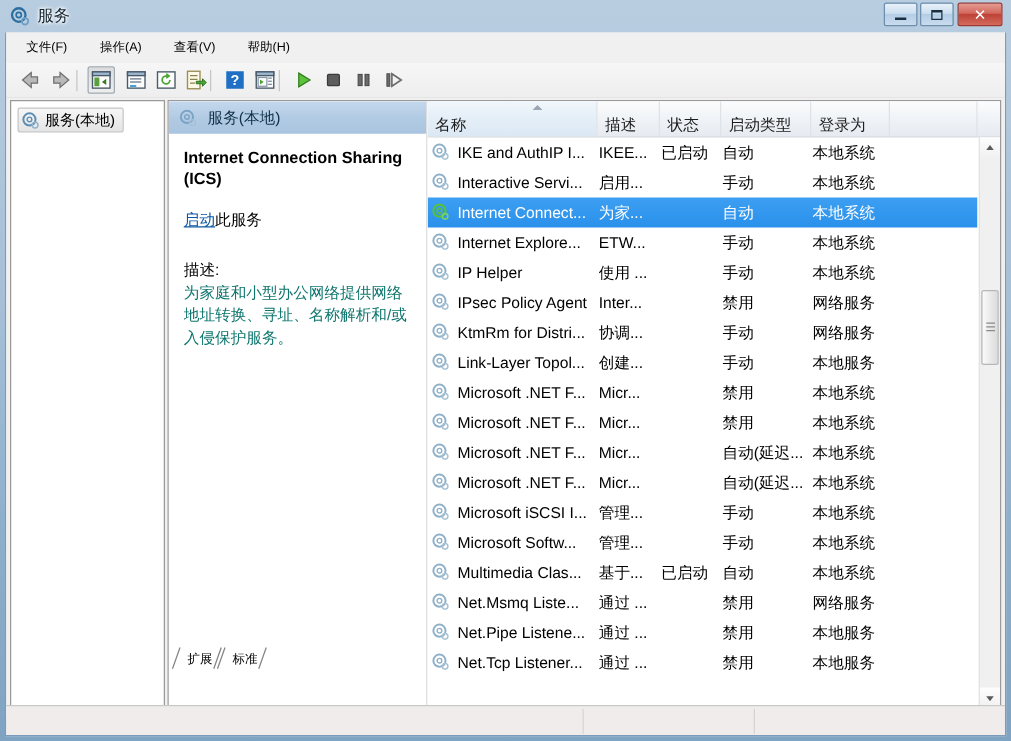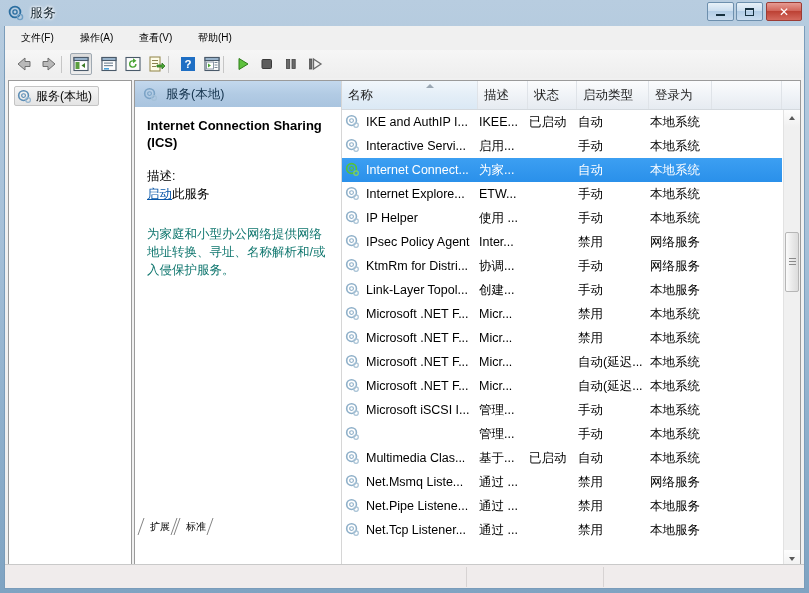--- a/index.html
+++ b/index.html
@@ -205,21 +205,21 @@
     position: absolute; left: 0; top: 0;
     width: 458px; height: 29px;
     background: linear-gradient(to bottom, #fbfcfd 0%, #f0f3f7 50%, #e6ebf1 100%);
     border-bottom: 1px solid #d4d9de;
     box-sizing: border-box;
   }
   .hcell {
     position: absolute; top: 0; height: 28px;
     box-sizing: border-box;
     border-right: 1px solid #dfe3e8;
-    display: flex; align-items: center;
+    display: flex; align-items: flex-end;
     padding-left: 6px;
     font-size: 12.5px; color: #1c1c1c;
     white-space: nowrap;
     overflow: hidden;
     cursor: default;
   }
   .hcell.sorted {
     background: linear-gradient(to bottom, #f1f7fc 0%, #e4eef7 50%, #dbe9f5 100%);
   }
   .sort-arrow {
@@ -507,22 +507,22 @@
               <svg class="gear" width="15" height="15" viewBox="0 0 16 16">
                 <circle cx="7" cy="7" r="5.2" fill="none" stroke="#7ba3c6" stroke-width="1.7"></circle>
                 <circle cx="7" cy="7" r="2" fill="none" stroke="#7ba3c6" stroke-width="1.2"></circle>
                 <circle cx="11.8" cy="11.8" r="2.5" fill="none" stroke="#a4c0d8" stroke-width="1.3"></circle>
               </svg>
             </span>
             <span class="label">服务(本地)</span>
           </div>
           <div id="details-body">
             <div id="svc-title">Internet Connection Sharing (ICS)</div>
+            <div id="svc-action"><span class="lnk">启动</span><span>此服务</span></div>
             <div id="svc-desc-label">描述:</div>
-            <div id="svc-action"><span class="lnk">启动</span><span>此服务</span></div>
             <div id="svc-desc-text">为家庭和小型办公网络提供网络地址转换、寻址、名称解析和/或入侵保护服务。</div>
           </div>
         </div>
 
         <div id="inner-split"></div>
 
         <div id="listpane">
           <div id="list-header">
               <div class="hcell sorted" style="left: 0px; width: 136px;">
                 <span>名称</span>
@@ -700,20 +700,21 @@
                 <span class="cell c-state"></span>
                 <span class="cell c-start">手动</span>
                 <span class="cell c-logon">本地系统</span>
               </div>
               <div class="row">
                 <span class="row-icon"><svg width="15" height="15" viewBox="0 0 16 16">
                     <circle cx="7" cy="7" r="5.2" fill="none" stroke="#8fb0c9" stroke-width="1.7"></circle>
                     <circle cx="7" cy="7" r="2" fill="none" stroke="#8fb0c9" stroke-width="1.2"></circle>
                     <circle cx="11.8" cy="11.8" r="2.4" fill="none" stroke="#a9c3d6" stroke-width="1.3"></circle>
                   </svg></span>
+                <span class="cell c-name">Microsoft Softw...</span>
                 <span class="cell c-desc">管理...</span>
                 <span class="cell c-state"></span>
                 <span class="cell c-start">手动</span>
                 <span class="cell c-logon">本地系统</span>
               </div>
               <div class="row">
                 <span class="row-icon"><svg width="15" height="15" viewBox="0 0 16 16">
                     <circle cx="7" cy="7" r="5.2" fill="none" stroke="#8fb0c9" stroke-width="1.7"></circle>
                     <circle cx="7" cy="7" r="2" fill="none" stroke="#8fb0c9" stroke-width="1.2"></circle>
                     <circle cx="11.8" cy="11.8" r="2.4" fill="none" stroke="#a9c3d6" stroke-width="1.3"></circle>

